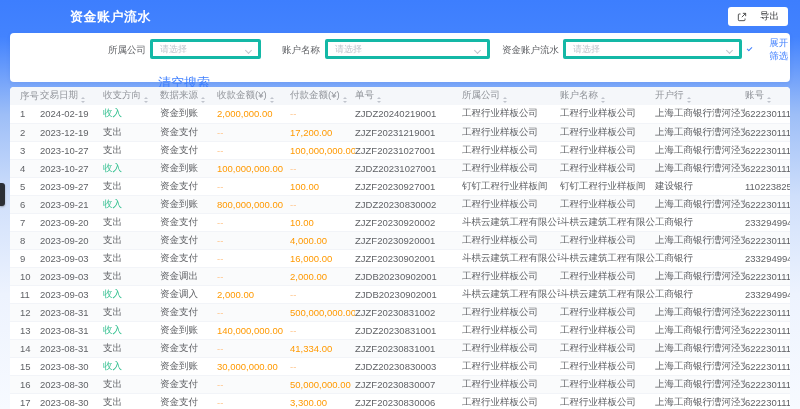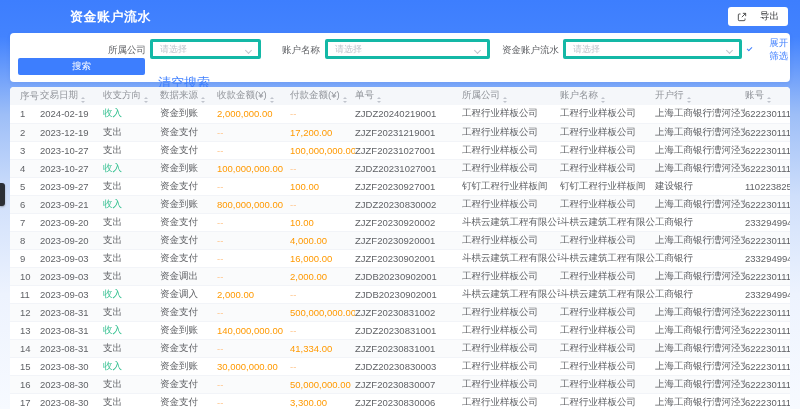--- a/index.html
+++ b/index.html
@@ -83,21 +83,20 @@
     <div class="f-select sel-type">
       <span class="placeholder">请选择</span>
       <i class="chev"></i>
     </div>
     <div class="expand-link">
       <i class="chev2"></i>
       <span>展开筛选</span>
     </div>
   </div>
   <div class="btn-row">
-    <button class="search-btn">搜索</button>
     <button class="clear-btn">清空搜索</button>
   </div>
 </div>
 
 <div class="table-card">
   <table>
     <colgroup>
       <col class="c-no">
         <col class="c-date">
         <col class="c-dir">

